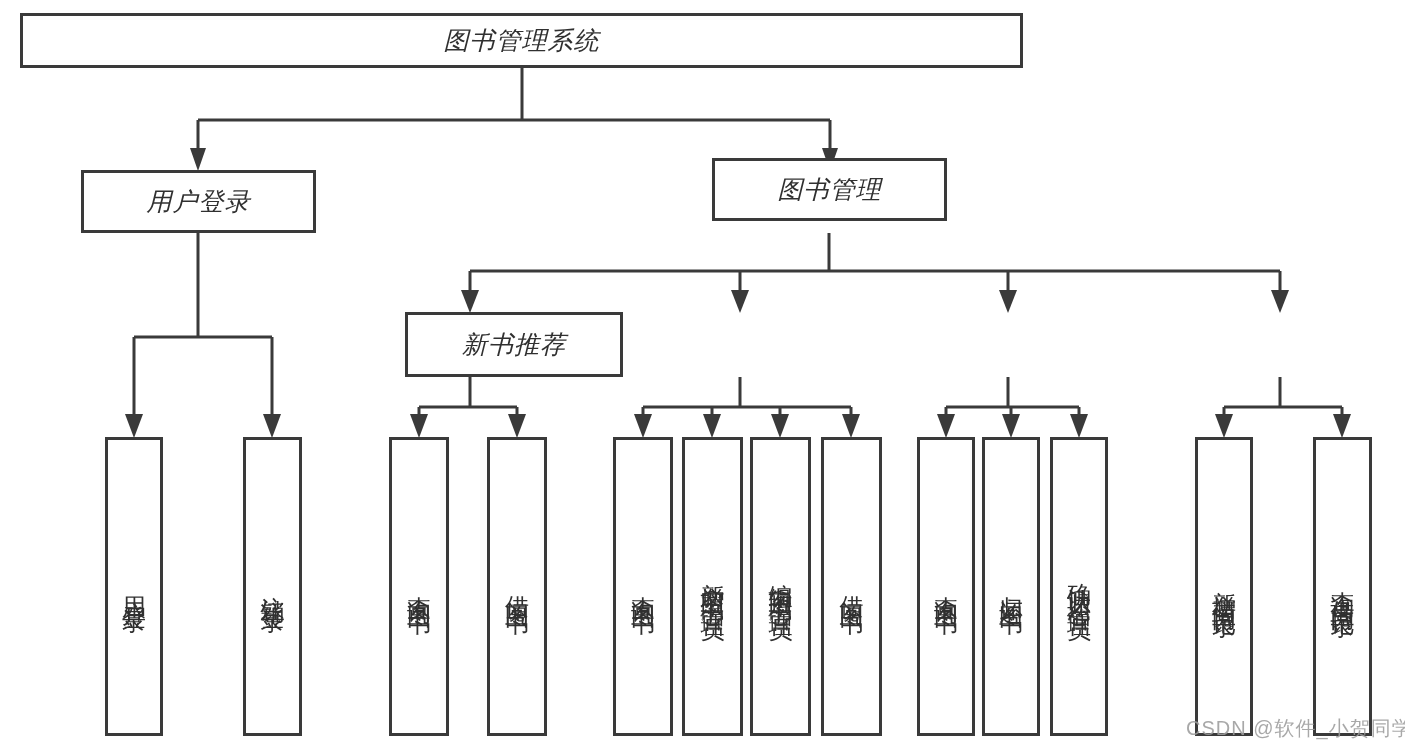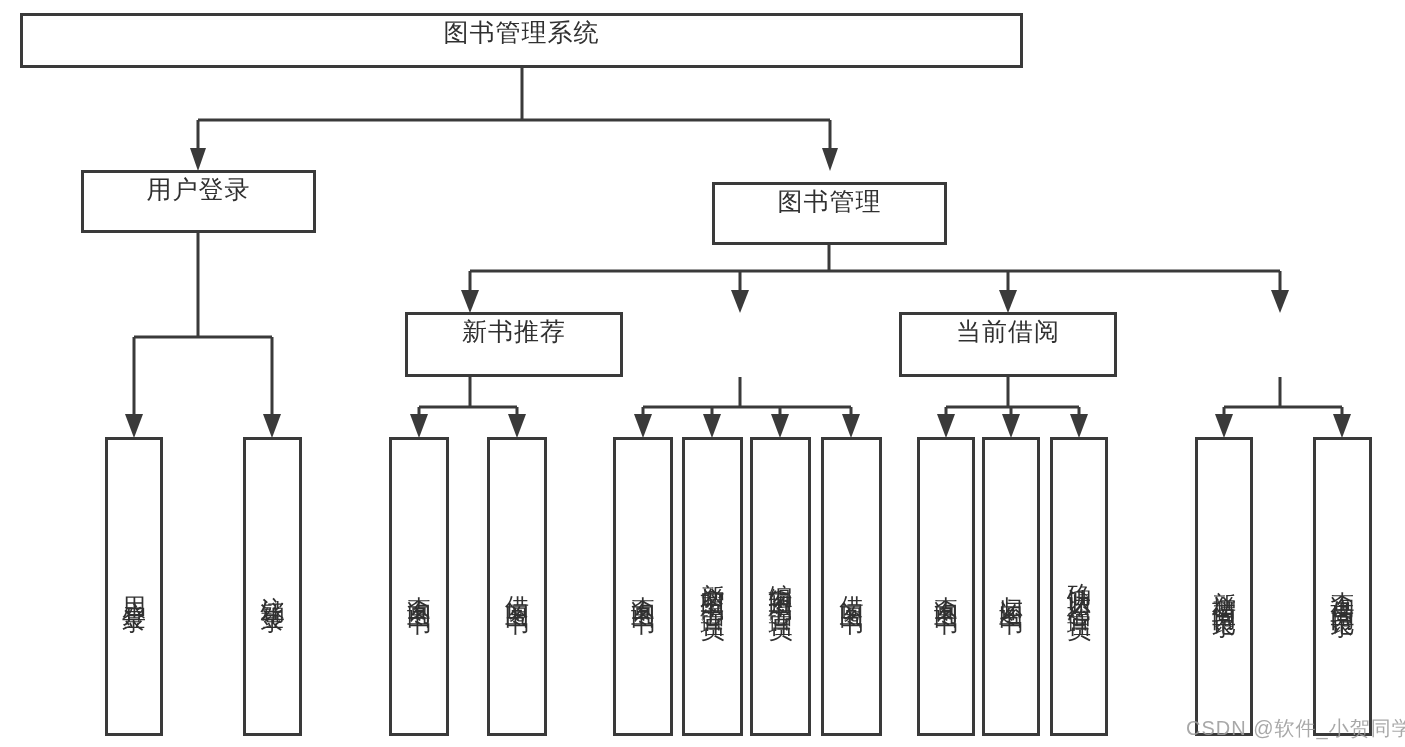--- a/index.html
+++ b/index.html
@@ -16,25 +16,27 @@
     font-family:"Liberation Sans","DejaVu Sans",sans-serif;
     color:var(--text);
     overflow:hidden;
   }
   .node{
     position:absolute;
     box-sizing:border-box;
     border:3px solid var(--line);
     background:var(--bg);
     display:flex;
+    align-items:center;
     justify-content:center;
     font-size:25px;
     letter-spacing:1px;
     color:var(--text);
     white-space:nowrap;
+    font-style:italic;
   }
   .vnode{
     position:absolute;
     box-sizing:border-box;
     border:3px solid var(--line);
     background:var(--bg);
     display:flex;
     align-items:center;
     justify-content:center;
     top:437px;height:299px;
@@ -122,29 +124,26 @@
     </g>
   </svg>
 
   <div class="node" style="left:20px;top:13px;width:1003px;height:55px;">
     <span>图书管理系统</span>
   </div>
 
   <div class="node" style="left:81px;top:170px;width:235px;height:63px;">
     <span>用户登录</span>
   </div>
-  <div class="node" style="left:712px;top:182px;width:235px;height:63px;">
+  <div class="node" style="left:712px;top:158px;width:235px;height:63px;">
     <span>图书管理</span>
   </div>
 
   <div class="node" style="left:361px;top:312px;width:218px;height:65px;margin-left:44px;">
     <span>新书推荐</span>
-  </div>
-  <div class="node" style="left:899px;top:312px;width:218px;height:65px;">
-    <span>当前借阅</span>
   </div>
 
   <div class="vnode" style="left:105px;width:58px;">
     <span class="vtext">用户登录</span>
   </div>
   <div class="vnode" style="left:243px;width:59px;">
     <span class="vtext">注销登录</span>
   </div>
 
   <div class="vnode" style="left:389px;width:60px;">

